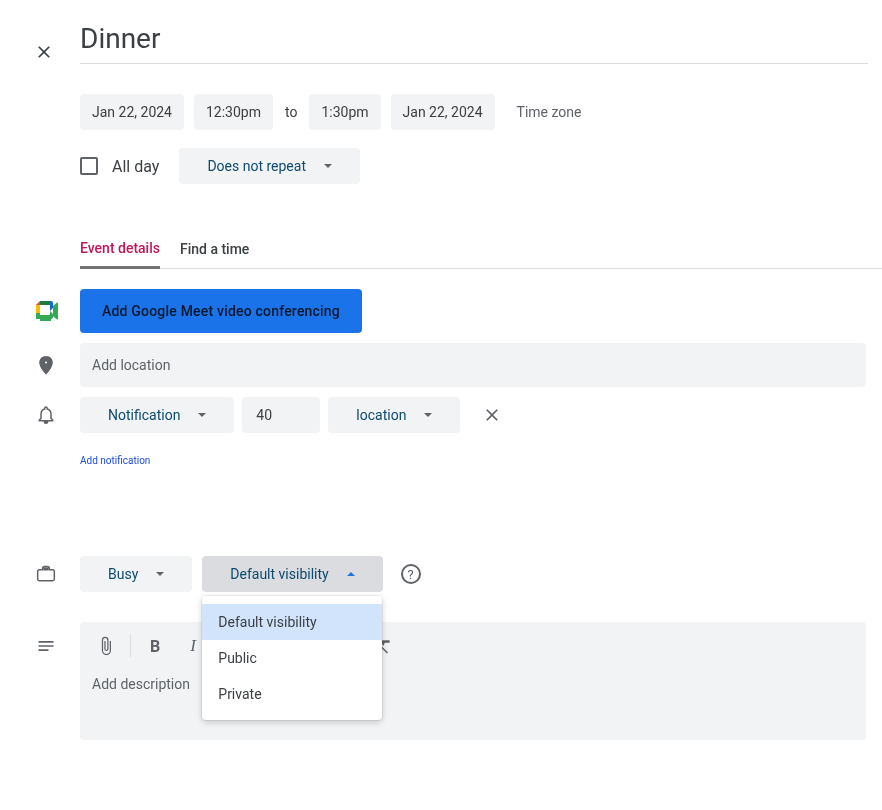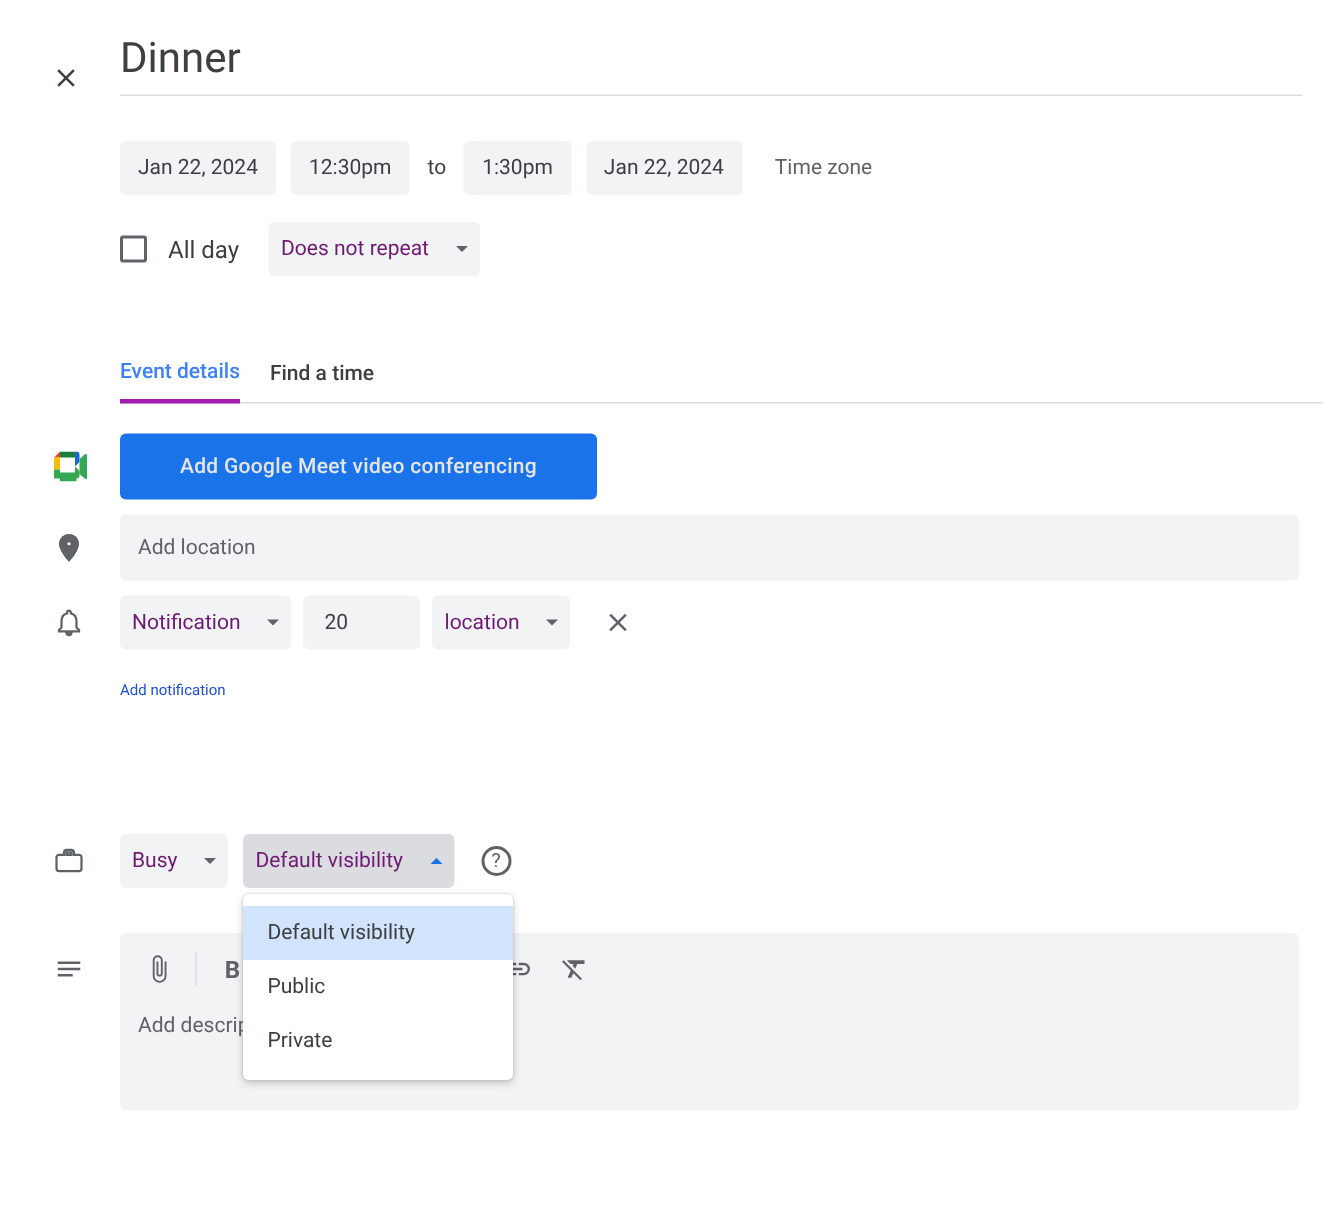--- a/index.html
+++ b/index.html
@@ -49,24 +49,24 @@
     width: 18px; height: 18px;
     border: 2px solid #5f6368;
     border-radius: 2px;
     cursor: pointer;
   }
   .allday-label { font-size: 16px; color: #3c4043; }
   .sel {
     background: #f1f3f4;
     border-radius: 4px;
     height: 36px;
-    padding: 0 8px;
+    padding: 0 28px;
     display: flex; align-items: center; gap: 18px;
     cursor: pointer;
-    color: #701a75;
+    color: #0c4a6e;
   }
   .sel .arrow, .arrow-icon {
     width: 0; height: 0;
     border-left: 4px solid transparent;
     border-right: 4px solid transparent;
     border-top: 4px solid #5f6368;
   }
   .arrow-up {
     width: 0; height: 0;
     border-left: 4px solid transparent;
@@ -76,35 +76,35 @@
   .tabs { margin-top: 56px; display: flex; gap: 20px; border-bottom: 1px solid #dadce0; }
   .tab {
     padding: 0 0 10px 0;
     font-size: 14px;
     font-weight: 500;
     color: #3c4043;
     cursor: pointer;
     border-bottom: 2px solid transparent;
     margin-bottom: -1px;
   }
-  .tab.active { color: #3b82f6; border-bottom: 3px solid #a21caf; }
+  .tab.active { color: #be185d; border-bottom: 3px solid #737373; }
   .icon-col {
     width: 48px;
     display: flex; align-items: center; justify-content: flex-start;
     padding-left: 4px;
   }
   .icon-col svg { color: #5f6368; }
   .detail-row { display: flex; align-items: center; margin-left: 0; margin-top: 16px; }
   .detail-content { flex: 1; margin-right: 16px; display:flex; align-items:center; gap:8px; }
   .meet-btn {
     background: #1a73e8;
-    color: #e5e5e5;
+    color: #0f172a;
     height: 44px;
     border-radius: 4px;
-    padding: 0 40px;
+    padding: 0 22px;
     display: flex; align-items: center;
     font-weight: 500;
     font-size: 14px;
     cursor: pointer;
     letter-spacing: 0.2px;
   }
   .meet-icon {
     display: block;
   }
   .location-field {
@@ -255,21 +255,21 @@
     <div class="icon-col">
       <svg class="icon-svg" viewBox="0 0 24 24" width="22" height="22">
           <path fill="none" stroke="currentColor" stroke-width="1.8" d="M12 22a2 2 0 0 0 2-2h-4a2 2 0 0 0 2 2zm6-6V11c0-3.07-1.63-5.64-4.5-6.32V4a1.5 1.5 0 0 0-3 0v.68C7.64 5.36 6 7.92 6 11v5l-2 2v1h16v-1l-2-2z"></path>
         </svg>
     </div>
     <div class="detail-content">
       <div class="sel">
         <span>Notification</span>
         <span class="arrow"></span>
       </div>
-      <div class="notif-val">20</div>
+      <div class="notif-val">40</div>
       <div class="sel">
         <span>location</span>
         <span class="arrow"></span>
       </div>
       <div class="x-clear">
         <svg width="20" height="20" viewBox="0 0 24 24">
             <path fill="currentColor" d="M19 6.41 17.59 5 12 10.59 6.41 5 5 6.41 10.59 12 5 17.59 6.41 19 12 13.41 17.59 19 19 17.59 13.41 12z"></path>
           </svg>
       </div>
     </div>

